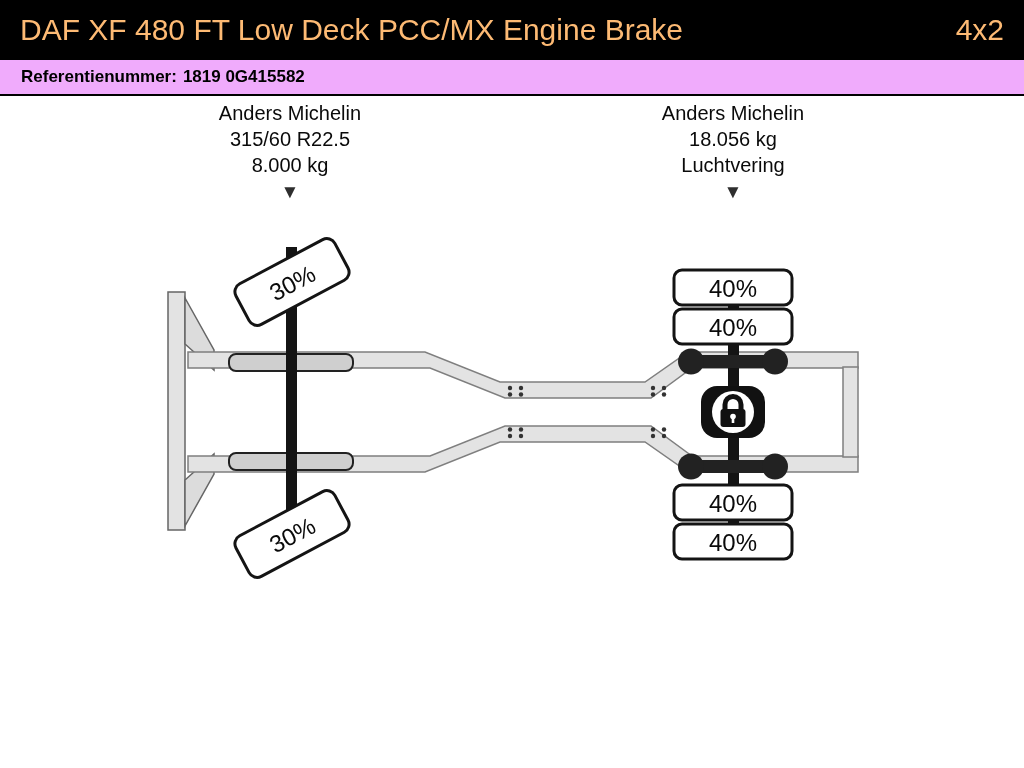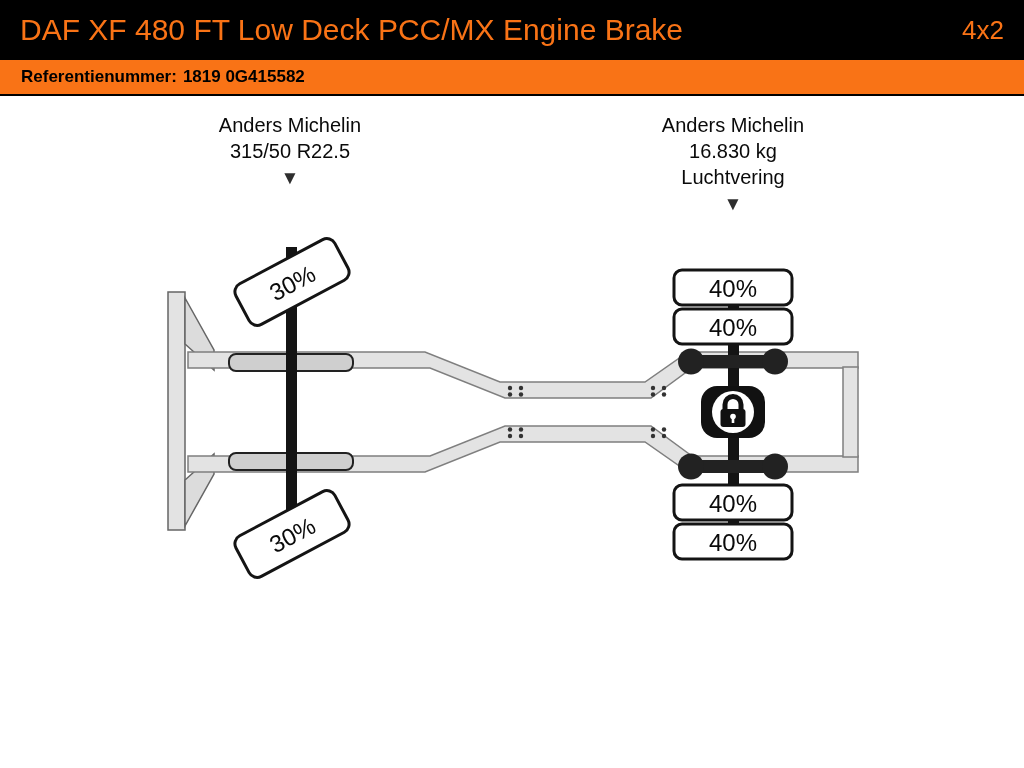--- a/index.html
+++ b/index.html
@@ -6,38 +6,38 @@
   html, body {
     width:1024px; height:768px;
     background:#ffffff;
     font-family:"Liberation Sans", sans-serif;
     overflow:hidden;
     position:relative;
   }
   .header {
     position:absolute; top:0; left:0;
     width:1024px; height:60px;
-    background:#000000; color:#f97316;
+    background:#000000; color:#fdba74;
     display:flex; align-items:center; justify-content:space-between;
     padding:0 20px;
   }
   .header .title { font-size:30px; font-weight:400; white-space:nowrap; }
-  .header .variant { font-size:26px; font-weight:400; }
+  .header .variant { font-size:30px; font-weight:400; }
   .refbar {
     position:absolute; top:60px; left:0;
     width:1024px; height:36px;
-    background:#f97316; color:#000000;
+    background:#f0abfc; color:#000000;
     border-bottom:2px solid #000000;
     display:flex; align-items:center; gap:6px;
     padding:0 21px;
     font-size:17px; font-weight:700;
   }
   .diagram { position:absolute; top:96px; left:0; width:1024px; height:672px; }
   .anno {
-    position:absolute; top:16px; width:300px;
+    position:absolute; top:4px; width:300px;
     text-align:center; color:#0a0a0a;
     font-size:20px; line-height:26px; font-weight:400;
   }
   .anno-front { left:140px; }
   .anno-rear  { left:583px; }
   .anno .arrow { font-size:19px; line-height:22px; margin-top:3px; color:#2e2e2e; }
   svg.chassis { position:absolute; top:0; left:0; }
   svg.chassis text {
     font-family:"Liberation Sans", sans-serif;
     font-size:24px; fill:#0a0a0a;
@@ -54,27 +54,28 @@
 
 <div class="refbar">
   <span>Referentienummer:</span>
   <span>1819 0G415582</span>
 </div>
 
 <div class="diagram">
 
   <div class="anno anno-front">
     <div>Anders Michelin</div>
-    <div>315/50 R22.5</div>
+    <div>315/60 R22.5</div>
+    <div>8.000 kg</div>
     <div class="arrow">▼</div>
   </div>
 
   <div class="anno anno-rear">
     <div>Anders Michelin</div>
-    <div>16.830 kg</div>
+    <div>18.056 kg</div>
     <div>Luchtvering</div>
     <div class="arrow">▼</div>
   </div>
 
   <svg class="chassis" width="1024" height="672" viewBox="0 96 1024 672">
 
     <g>
       <rect x="168" y="292" width="17" height="238" fill="#e3e3e3" stroke="#666" stroke-width="1.5"></rect>
       <polygon points="185,298 214,350 214,370 185,344" fill="#dcdcdc" stroke="#666" stroke-width="1.5"></polygon>
       <polygon points="185,526 214,474 214,454 185,480" fill="#dcdcdc" stroke="#666" stroke-width="1.5"></polygon>

